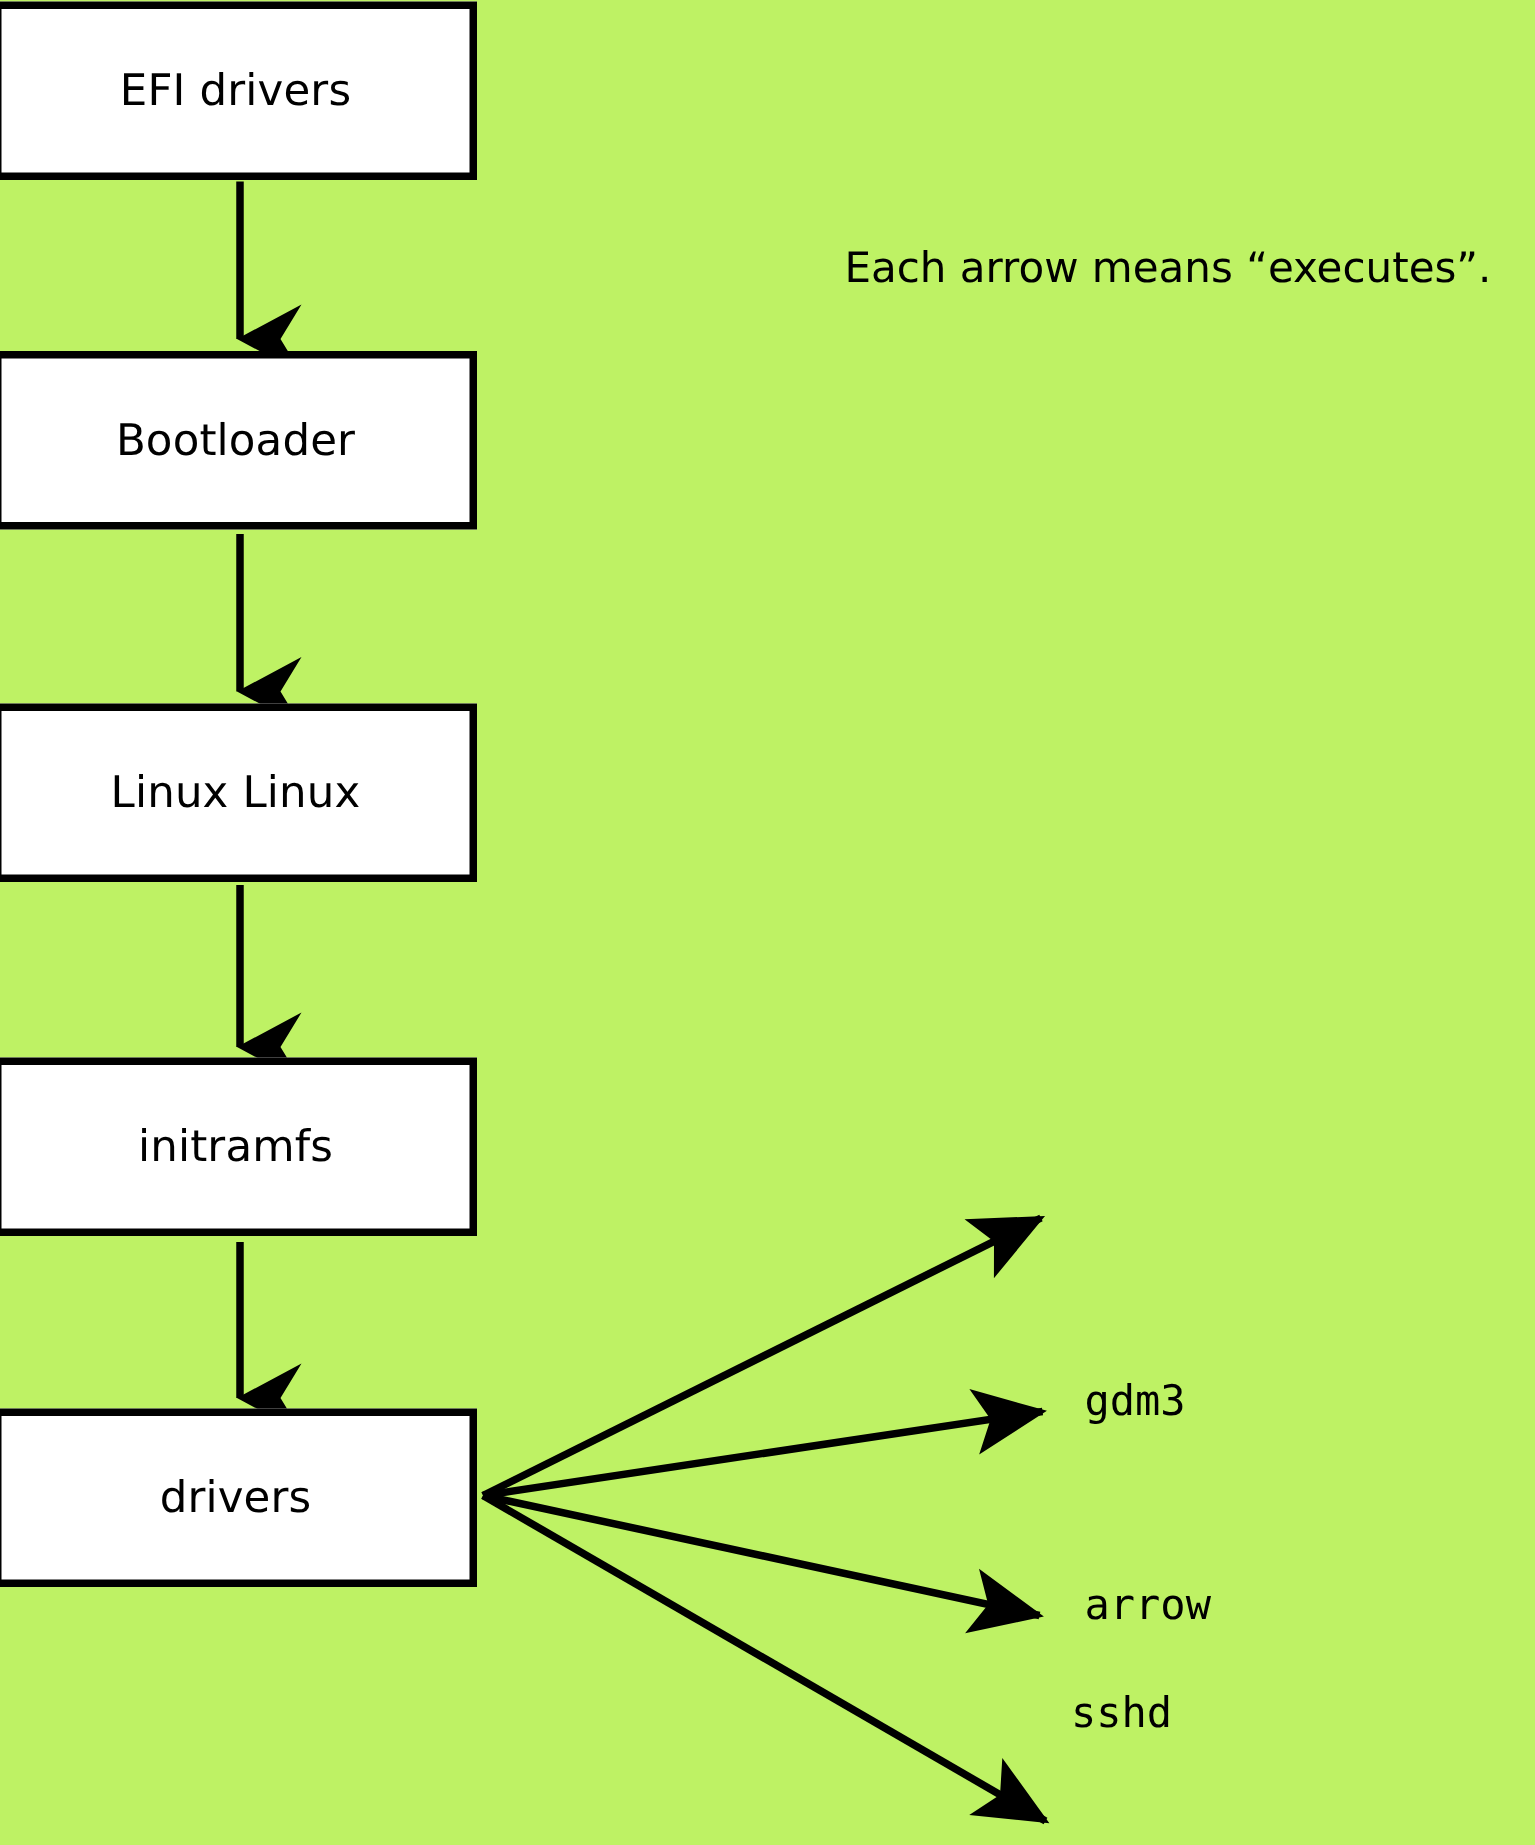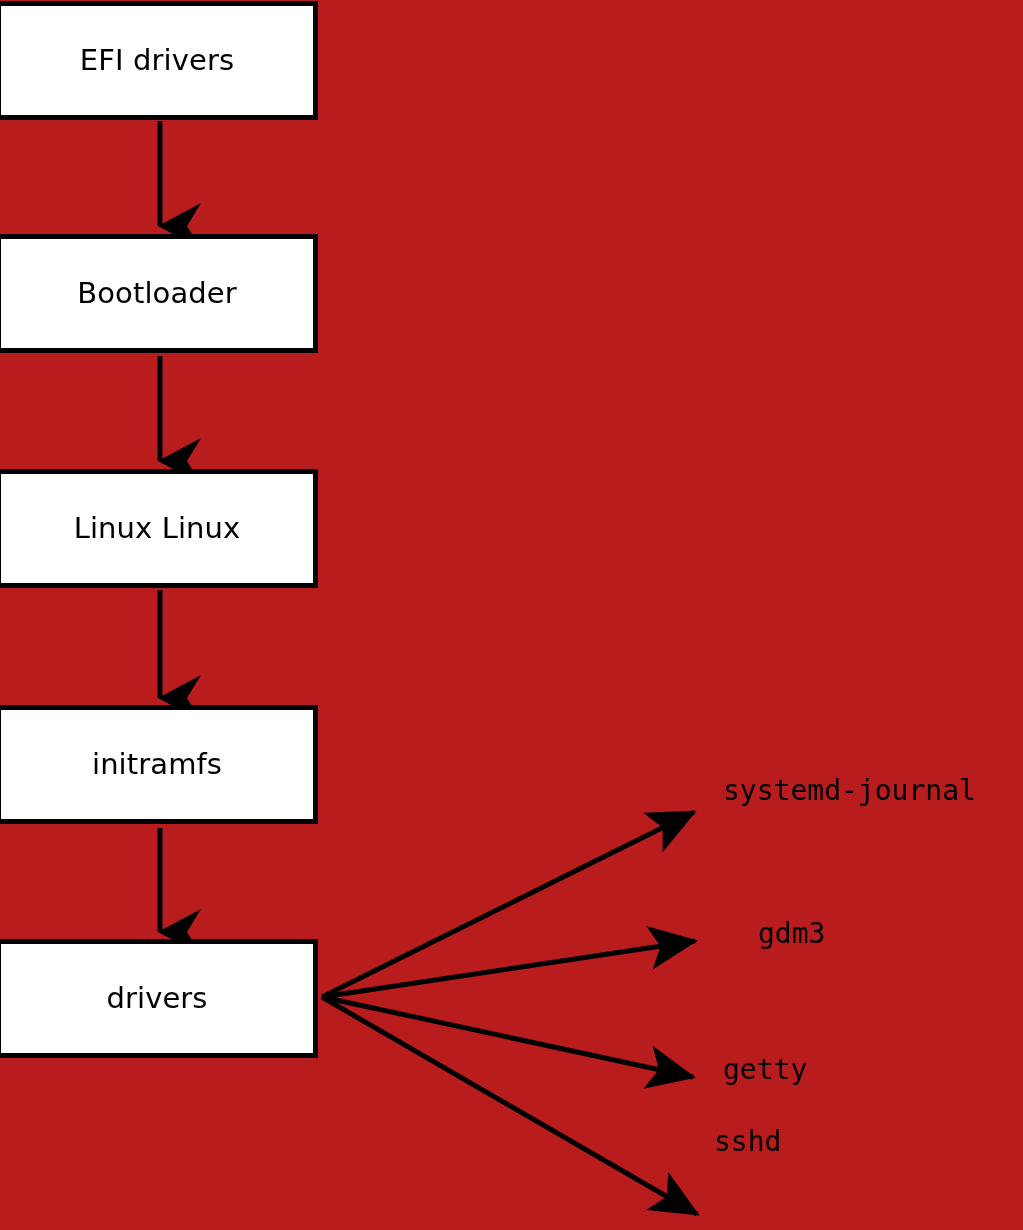--- a/index.html
+++ b/index.html
@@ -8,21 +8,21 @@
     padding: 0;
     background: #ffffff;
   }
   body {
     font-family: "DejaVu Sans", "Liberation Sans", sans-serif;
   }
   #diagram-root {
     position: relative;
     width: 1023px;
     height: 1230px;
-    background: #b91c1c;
+    background: #bef264;
     overflow: hidden;
   }
   #diagram-svg {
     position: absolute;
     top: 0;
     left: 0;
     width: 1023px;
     height: 1230px;
     display: block;
   }
@@ -103,30 +103,30 @@
   </div>
 
   <div class="stage-box" style="left:-4px; top:705px; width:322px; height:119px;">
     <span class="stage-box-label">initramfs</span>
   </div>
 
   <div class="stage-box" style="left:-4px; top:939px; width:322px; height:119px;">
     <span class="stage-box-label">drivers</span>
   </div>
 
-  <div class="service-label" style="left:723px; top:777px;">
-    <span>systemd-journal</span>
-  </div>
 
-  <div class="service-label" style="left:758px; top:920px;">
+  <div class="service-label" style="left:723px; top:920px;">
     <span>gdm3</span>
   </div>
 
   <div class="service-label" style="left:723px; top:1056px;">
-    <span>getty</span>
+    <span>arrow</span>
   </div>
 
   <div class="service-label" style="left:714px; top:1128px;">
     <span>sshd</span>
   </div>
 
+  <div class="legend-note" style="left:563px; top:165px;">
+    <span>Each arrow means “executes”.</span>
+  </div>
 
 </div>
 
 </body></html>

